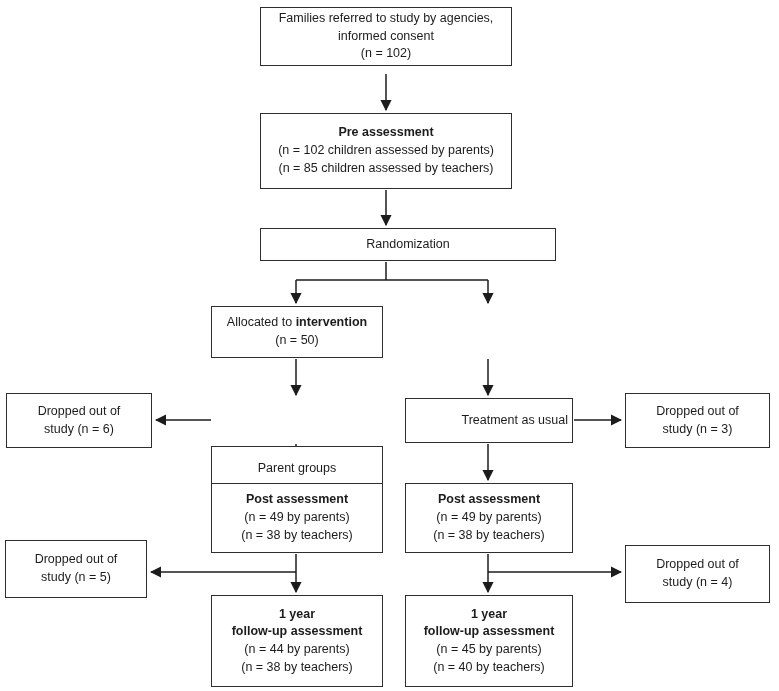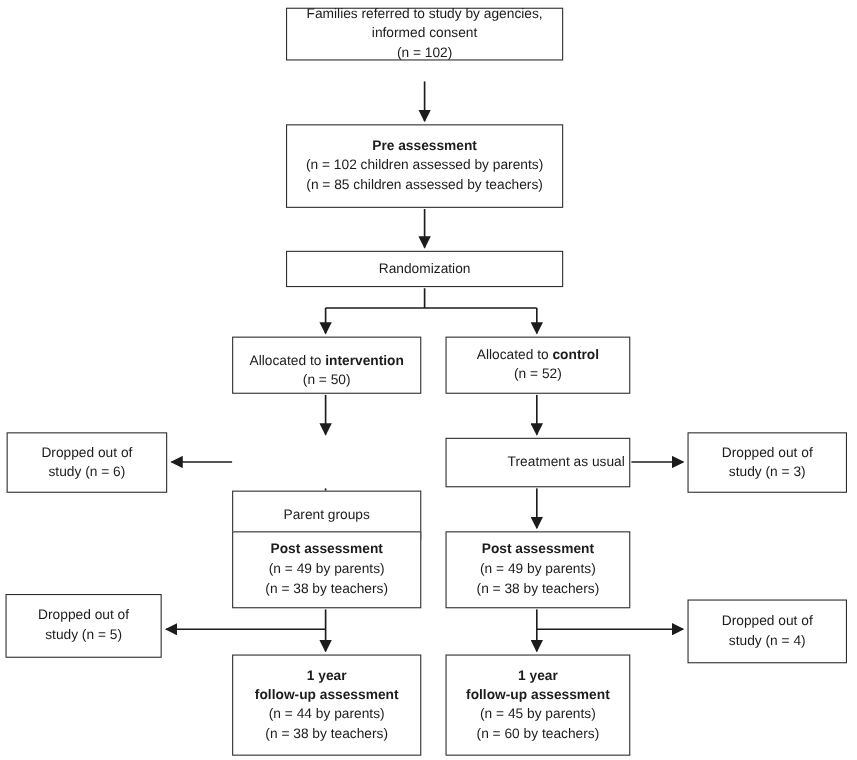--- a/index.html
+++ b/index.html
@@ -27,24 +27,24 @@
     justify-content: center;
     align-items: center;
     text-align: center;
     font-size: 12.5px;
     line-height: 1.42;
     padding: 2px 4px;
   }
   .box .bold { font-weight: bold; }
   .box span { display: inline; }
   
-  #box-referral        { left: 260px; top: 7px;   width: 252px; height: 48px; }
+  #box-referral        { left: 260px; top: 7px;   width: 252px; height: 59px; }
   #box-pre             { left: 260px; top: 113px; width: 252px; height: 76px; }
-  #box-randomization   { left: 260px; top: 228px; width: 252px; height: 33px; }
-  #box-alloc-int       { left: 211px; top: 306px; width: 172px; height: 52px; justify-content: flex-end; }
+  #box-randomization   { left: 260px; top: 228px; width: 296px; height: 33px; }
+  #box-alloc-int       { left: 211px; top: 306px; width: 172px; height: 52px; }
   #box-alloc-ctrl      { left: 405px; top: 306px; width: 168px; height: 52px; }
   #box-drop-int-1      { left: 6px;   top: 393px; width: 146px; height: 55px; }
   #box-parent-groups   { left: 211px; top: 398px; width: 172px; height: 45px; margin-top: 48px; }
   #box-treatment       { left: 405px; top: 398px; width: 168px; height: 45px; align-items: flex-end; }
   #box-drop-ctrl-1     { left: 625px; top: 393px; width: 145px; height: 55px; }
   #box-post-int        { left: 211px; top: 483px; width: 172px; height: 70px; }
   #box-post-ctrl       { left: 405px; top: 483px; width: 168px; height: 70px; }
   #box-drop-int-2      { left: 5px;   top: 540px; width: 142px; height: 58px; }
   #box-drop-ctrl-2     { left: 625px; top: 545px; width: 145px; height: 58px; }
   #box-followup-int    { left: 211px; top: 595px; width: 172px; height: 92px; }
@@ -102,24 +102,20 @@
 
   <div class="box" id="box-randomization">
     <span class="line">Randomization</span>
   </div>
 
   <div class="box" id="box-alloc-int">
     <span class="line"><span>Allocated to </span><span class="bold">intervention</span></span>
     <span class="line">(n = 50)</span>
   </div>
 
-  <div class="box" id="box-alloc-ctrl">
-    <span class="line"><span>Allocated to </span><span class="bold">control</span></span>
-    <span class="line">(n = 52)</span>
-  </div>
 
   <div class="box" id="box-drop-int-1">
     <span class="line">Dropped out of</span>
     <span class="line">study (n = 6)</span>
   </div>
 
   <div class="box" id="box-parent-groups">
     <span class="line">Parent groups</span>
   </div>
 
@@ -158,16 +154,16 @@
     <span class="line bold">1 year</span>
     <span class="line bold">follow-up assessment</span>
     <span class="line">(n = 44 by parents)</span>
     <span class="line">(n = 38 by teachers)</span>
   </div>
 
   <div class="box" id="box-followup-ctrl">
     <span class="line bold">1 year</span>
     <span class="line bold">follow-up assessment</span>
     <span class="line">(n = 45 by parents)</span>
-    <span class="line">(n = 60 by teachers)</span>
+    <span class="line">(n = 40 by teachers)</span>
   </div>
 
 </div>
 
 </body></html>

